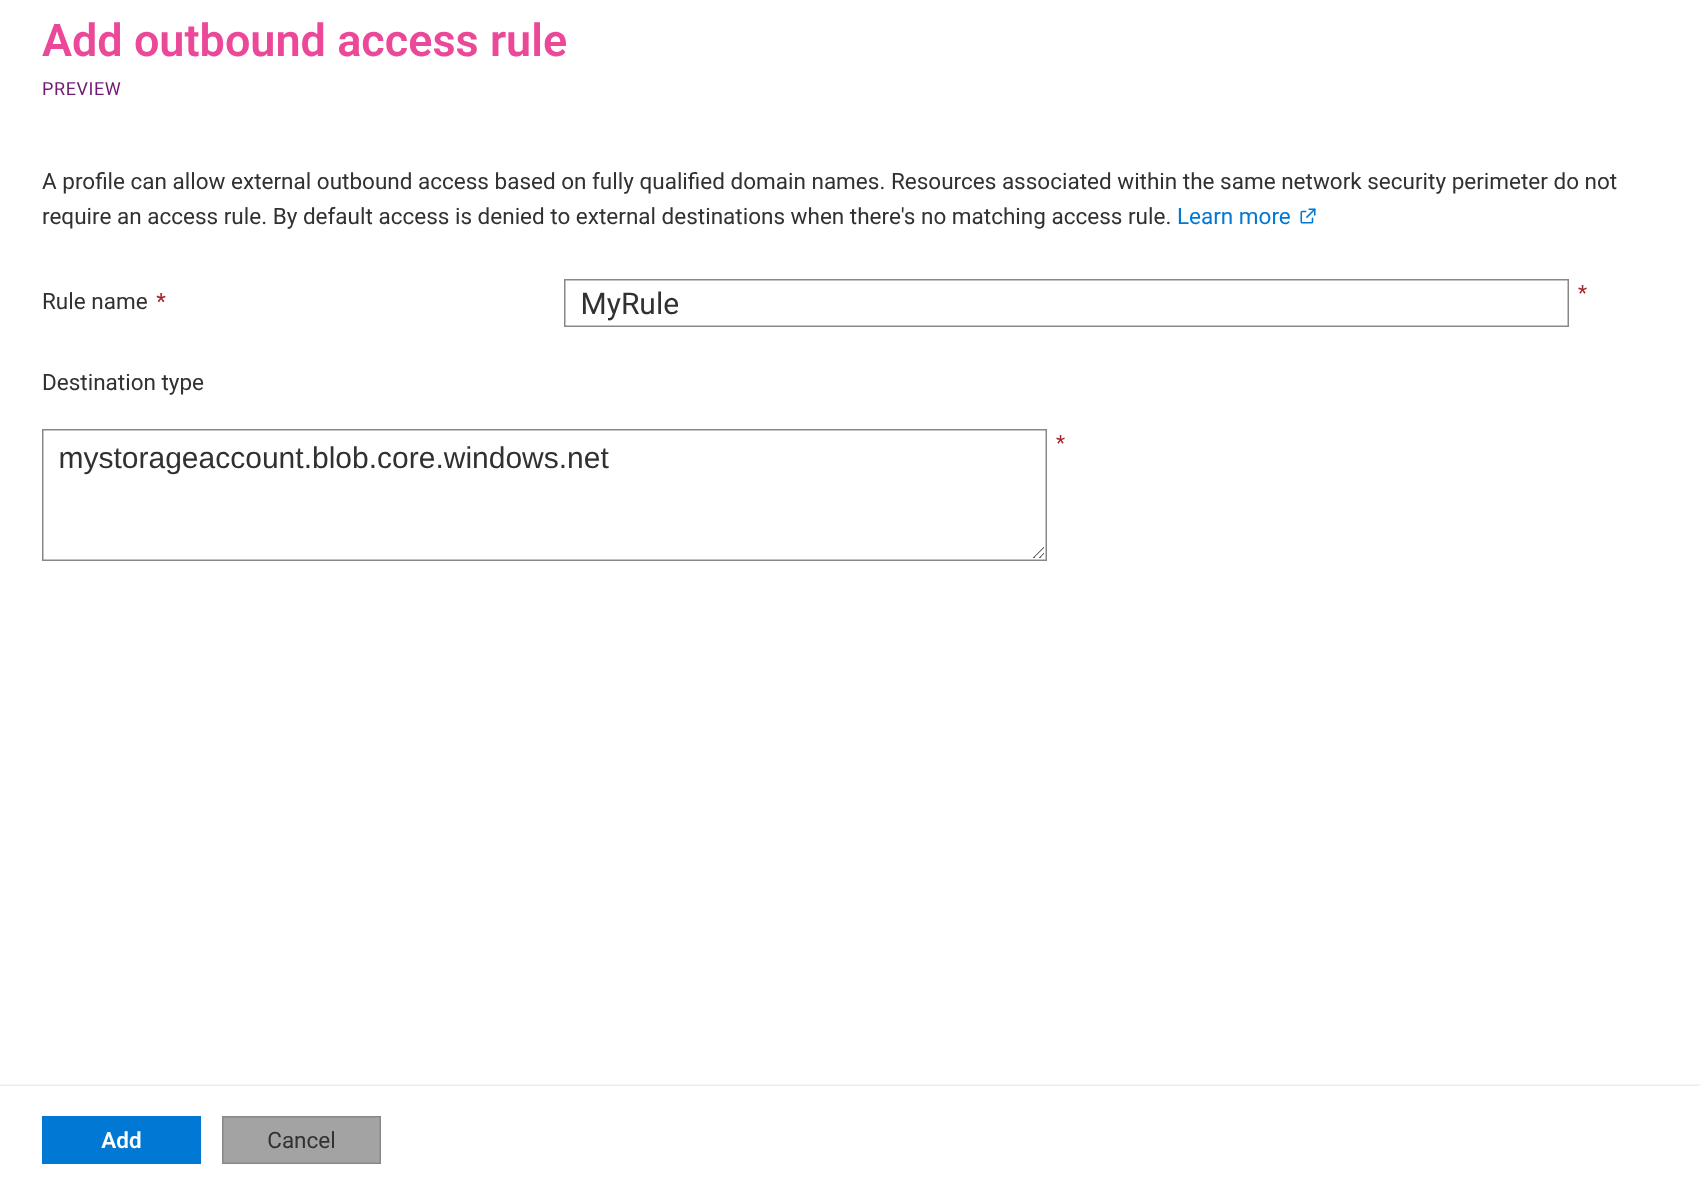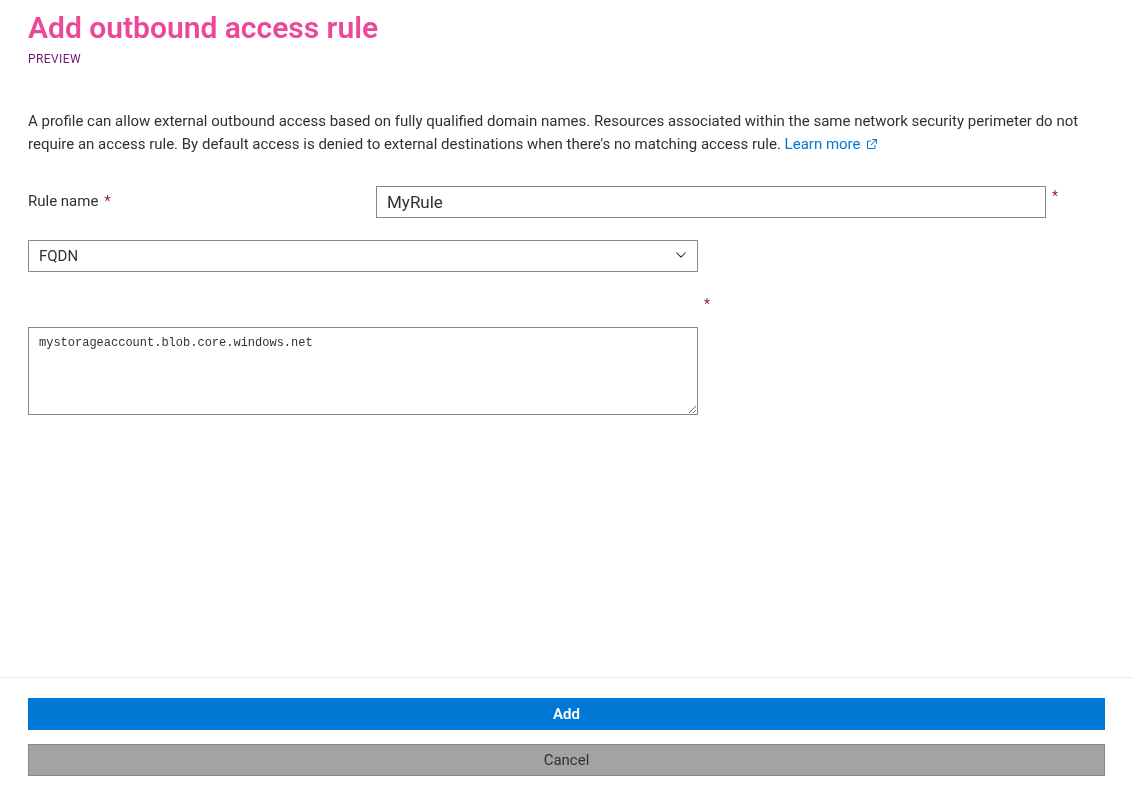--- a/index.html
+++ b/index.html
@@ -69,21 +69,21 @@
       margin-left: 2px;
     }
     .field-wrap {
       position: relative;
       width: 670px;
     }
     .text-input {
       width: 100%;
       height: 32px;
       padding: 0 10px;
-      font-size: 17px;
+      font-size: 20px;
       font-family: inherit;
       color: #323130;
       border: 1px solid #8a8886;
       outline: none;
       background: #fff;
     }
     .select-wrap {
       position: relative;
       width: 100%;
     }
@@ -106,46 +106,44 @@
       position: absolute;
       right: 10px;
       top: 50%;
       transform: translateY(-50%);
       pointer-events: none;
     }
     .textarea-input {
       width: 100%;
       height: 88px;
       padding: 8px 10px;
-      font-size: 12px;
-      font-family: Liberation Mono, monospace;
+      font-size: 20px;
+      font-family: Liberation Sans, sans-serif;
       color: #323130;
       border: 1px solid #8a8886;
       outline: none;
       background: #fff;
       resize: both;
-      margin-top: 33px;
     }
     .outer-required {
       position: absolute;
       right: -12px;
       top: 2px;
       color: #a4262c;
       font-size: 14px;
     }
     .footer {
       position: absolute;
       left: 0;
       right: 4px;
       bottom: 0;
       border-top: 1px solid #edebe9;
       padding: 20px 28px;
       display: flex;
       gap: 14px;
-      flex-direction: column;
     }
     .btn {
       min-width: 106px;
       height: 32px;
       padding: 0 18px;
       font-size: 15px;
       font-family: inherit;
       cursor: pointer;
       border: 1px solid #8a8886;
       background: #a3a3a3;
@@ -186,31 +184,22 @@
         <span>Rule name</span>
         <span class="required-star">*</span>
       </div>
       <div class="field-wrap">
         <input type="text" class="text-input" value="MyRule" style="">
         <span class="outer-required">*</span>
       </div>
     </div>
 
     <div class="form-row">
-      <div class="field-wrap">
-        <div class="select-wrap">
-          <div class="select-input">
-            <span>FQDN</span>
-          </div>
-          <span class="chevron">
-            <svg width="14" height="14" viewBox="0 0 16 16" fill="none">
-              <path d="M3 6L8 11L13 6" stroke="#323130" stroke-width="1.2" stroke-linecap="round" stroke-linejoin="round"></path>
-            </svg>
-          </span>
-        </div>
+      <div class="form-label">
+        <span>Destination type</span>
       </div>
     </div>
 
     <div class="form-row">
       <div class="field-wrap">
         <textarea class="textarea-input" style="">mystorageaccount.blob.core.windows.net</textarea>
         <span class="outer-required">*</span>
       </div>
     </div>
 

